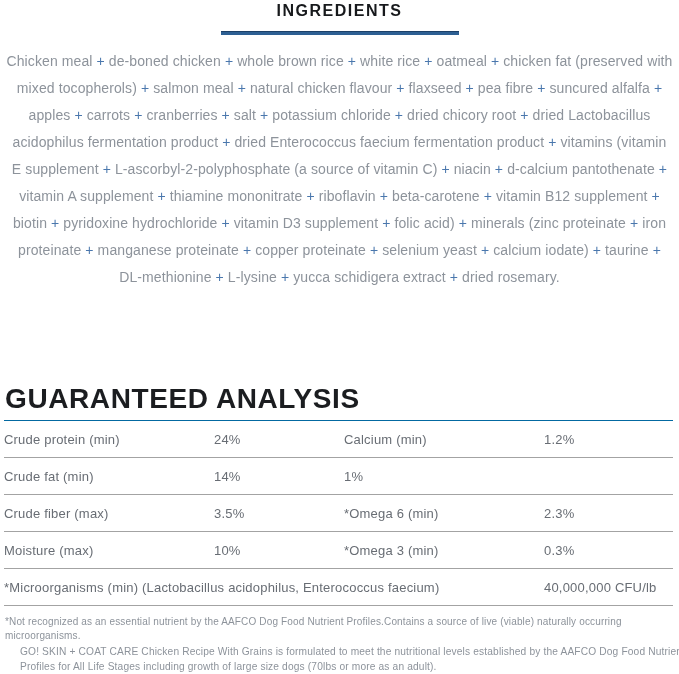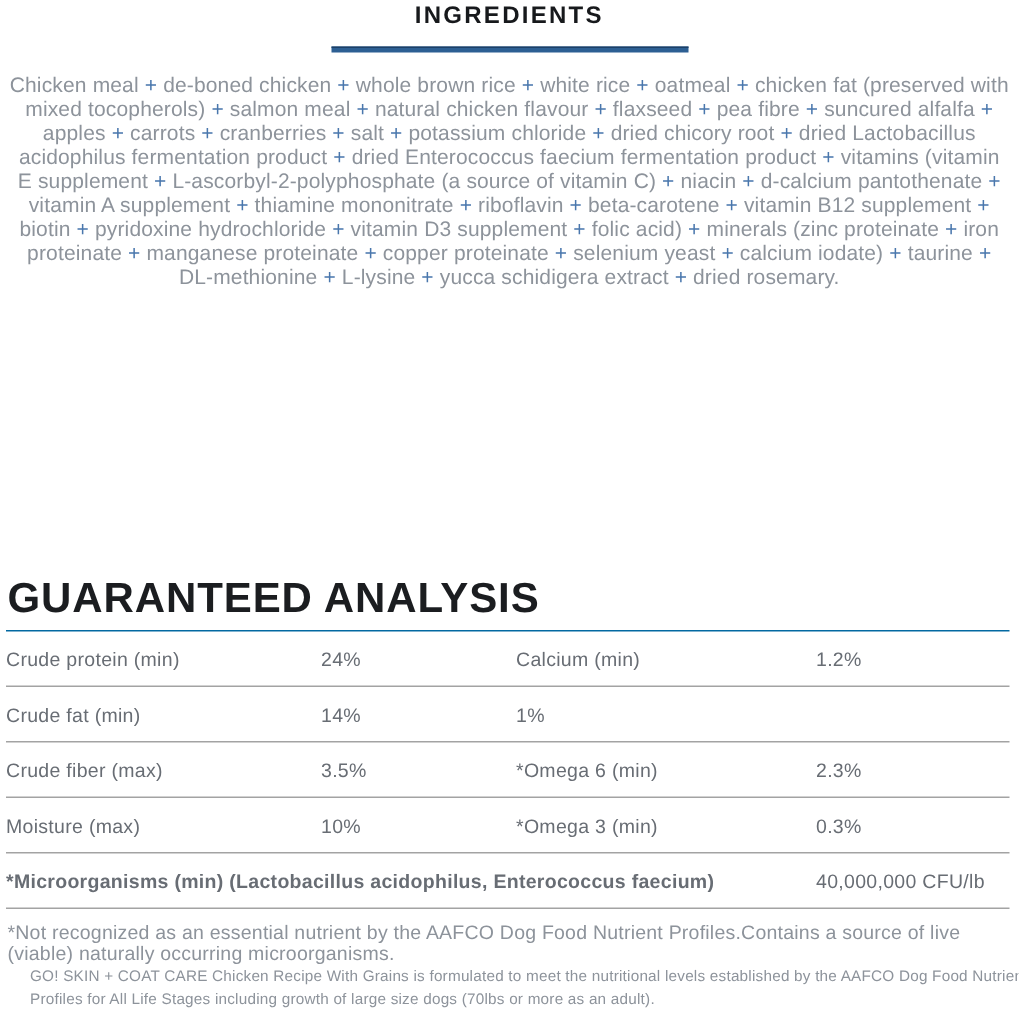--- a/index.html
+++ b/index.html
@@ -31,21 +31,21 @@
     border-top: 1px solid #1c4068;
   }
 
   
   .ing-text {
     margin: 13px auto 0 auto;
     padding: 0 6px;
     max-width: 667px;
     text-align: center;
     font-size: 14px;
-    line-height: 16px;
+    line-height: 27px;
     letter-spacing: 0.1px;
     color: #8d939b;
   }
   .ing-text .plus { color: #4a77ad; }
 
   
   .ga-title {
     margin: 0;
     position: absolute;
     top: 383px;
@@ -66,31 +66,31 @@
     display: grid;
     grid-template-columns: 210px 60px 70px 200px 110px auto;
     align-items: center;
     height: 36px;
     border-bottom: 1px solid #a3a3a3;
     font-size: 13px;
     letter-spacing: 0.2px;
     color: #686d74;
   }
   .ga-row .val { text-align: left; }
-  .ga-row.ga-footer .flabel { grid-column: 1 / 5; font-weight: bold; }
+  .ga-row.ga-footer .flabel { grid-column: 1 / 5; }
   .ga-row.ga-footer .fval { grid-column: 5 / 6; text-align: center; white-space: nowrap; }
 
   
   .note1 {
     position: absolute;
     top: 615px;
     left: 5px;
     width: 670px;
     margin: 0;
-    font-size: 13px;
+    font-size: 10px;
     line-height: 14px;
     letter-spacing: 0.15px;
     color: #8d939b;
   }
   .note2 {
     position: absolute;
     top: 645px;
     left: 20px;
     width: 670px;
     margin: 0;

